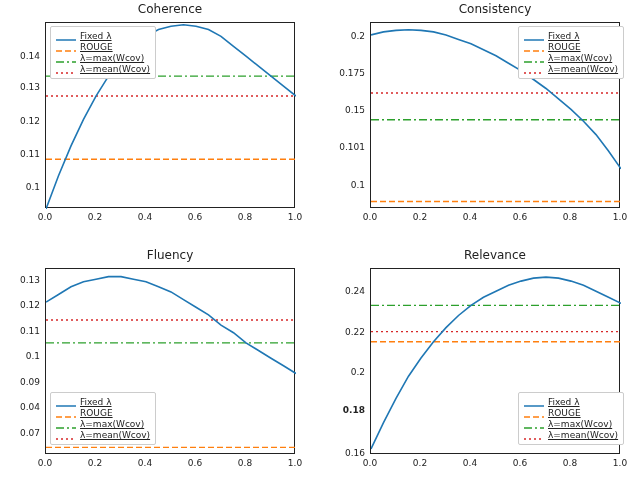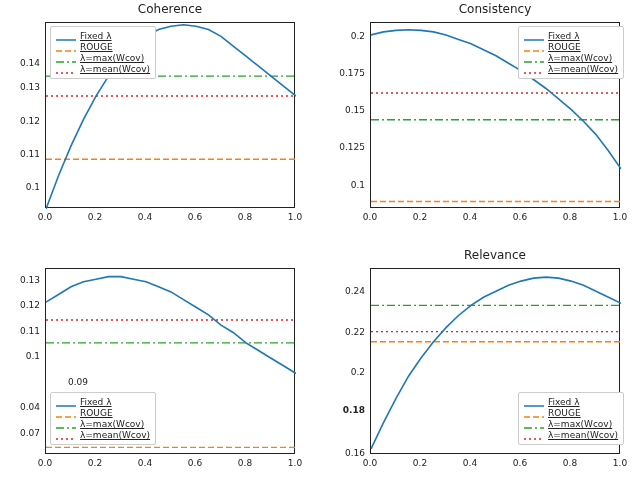--- a/index.html
+++ b/index.html
@@ -84,21 +84,21 @@
           <line x1="0" x2="250" y1="136.17857142857144" y2="136.17857142857144" stroke="#ff7f0e" stroke-width="1.4" stroke-dasharray="6,3"></line>
           <line x1="0" x2="250" y1="53.14285714285711" y2="53.14285714285711" stroke="#2ca02c" stroke-width="1.4" stroke-dasharray="8,3,2,3"></line>
           <line x1="0" x2="250" y1="73.07142857142856" y2="73.07142857142856" stroke="#d62728" stroke-width="1.4" stroke-dasharray="2,3"></line>
           <path d="M0.0 186.0 L12.5 152.8 L25.0 122.9 L37.5 96.3 L50.0 73.1 L62.5 53.1 L75.0 36.5 L87.5 23.3 L100.0 13.3 L112.5 6.6 L125.0 3.3 L137.5 1.7 L150.0 3.3 L162.5 6.6 L175.0 13.3 L187.5 23.3 L200.0 33.2 L212.5 43.2 L225.0 53.1 L237.5 63.1 L250.0 73.1 " fill="none" stroke="#1f77b4" stroke-width="1.6"></path>
         </svg>
       </div>
       <div class="tick-label" style="right: 267px; left: 0px; width: 40px; text-align: right; top: 182.071px;">0.1</div>
       <div class="tick-label" style="right: 267px; left: 0px; width: 40px; text-align: right; top: 148.857px;">0.11</div>
       <div class="tick-label" style="right: 267px; left: 0px; width: 40px; text-align: right; top: 115.643px;">0.12</div>
       <div class="tick-label" style="right: 267px; left: 0px; width: 40px; text-align: right; top: 82.4286px;">0.13</div>
-      <div class="tick-label" style="right: 267px; left: 0px; width: 40px; text-align: right; top: 58px;">0.14</div>
+      <div class="tick-label" style="right: 267px; left: 0px; width: 40px; text-align: right; top: 51px;">0.14</div>
       <div class="tick-label" style="left: 35px; top: 212px; width: 20px; text-align: center;">0.0</div>
       <div class="tick-label" style="left: 85px; top: 212px; width: 20px; text-align: center;">0.2</div>
       <div class="tick-label" style="left: 135px; top: 212px; width: 20px; text-align: center;">0.4</div>
       <div class="tick-label" style="left: 185px; top: 212px; width: 20px; text-align: center;">0.6</div>
       <div class="tick-label" style="left: 235px; top: 212px; width: 20px; text-align: center;">0.8</div>
       <div class="tick-label" style="left: 285px; top: 212px; width: 20px; text-align: center;">1.0</div>
       <div class="legend" style="top: 26px; left: 50px;">
         <div class="legend-item">
           <span class="legend-swatch">
             <svg width="20" height="8">
@@ -148,21 +148,21 @@
           <line x1="150" x2="150" y1="186" y2="190" stroke="#222"></line>
           <line x1="200" x2="200" y1="186" y2="190" stroke="#222"></line>
           <line x1="250" x2="250" y1="186" y2="190" stroke="#222"></line>
           <line x1="0" x2="250" y1="178.56" y2="178.56" stroke="#ff7f0e" stroke-width="1.4" stroke-dasharray="6,3"></line>
           <line x1="0" x2="250" y1="96.72000000000001" y2="96.72000000000001" stroke="#2ca02c" stroke-width="1.4" stroke-dasharray="8,3,2,3"></line>
           <line x1="0" x2="250" y1="69.93599999999998" y2="69.93599999999998" stroke="#d62728" stroke-width="1.4" stroke-dasharray="2,3"></line>
           <path d="M0.0 11.9 L12.5 8.9 L25.0 7.4 L37.5 6.7 L50.0 7.4 L62.5 8.9 L75.0 11.9 L87.5 16.4 L100.0 20.8 L112.5 26.8 L125.0 32.7 L137.5 40.2 L150.0 47.6 L162.5 56.5 L175.0 65.5 L187.5 75.9 L200.0 86.3 L212.5 98.2 L225.0 111.6 L237.5 128.0 L250.0 145.8 " fill="none" stroke="#1f77b4" stroke-width="1.6"></path>
         </svg>
       </div>
       <div class="tick-label" style="right: 267px; left: 0px; width: 40px; text-align: right; top: 179.68px;">0.1</div>
-      <div class="tick-label" style="right: 267px; left: 0px; width: 40px; text-align: right; top: 142.48px;">0.125</div>
+      <div class="tick-label" style="right: 267px; left: 0px; width: 40px; text-align: right; top: 142.48px;">0.101</div>
       <div class="tick-label" style="right: 265px; left: 0px; width: 40px; text-align: right; top: 105.28px;">0.15</div>
       <div class="tick-label" style="right: 267px; left: 0px; width: 40px; text-align: right; top: 68.08px;">0.175</div>
       <div class="tick-label" style="right: 267px; left: 0px; width: 40px; text-align: right; top: 30.88px;">0.2</div>
       <div class="tick-label" style="left: 35px; top: 212px; width: 20px; text-align: center;">0.0</div>
       <div class="tick-label" style="left: 85px; top: 212px; width: 20px; text-align: center;">0.2</div>
       <div class="tick-label" style="left: 135px; top: 212px; width: 20px; text-align: center;">0.4</div>
       <div class="tick-label" style="left: 185px; top: 212px; width: 20px; text-align: center;">0.6</div>
       <div class="tick-label" style="left: 235px; top: 212px; width: 20px; text-align: center;">0.8</div>
       <div class="tick-label" style="left: 285px; top: 212px; width: 20px; text-align: center;">1.0</div>
       <div class="legend" style="top: 26px; left: 193px;">
@@ -194,20 +194,21 @@
           <span class="legend-swatch">
             <svg width="20" height="8">
               <line x1="0" x2="20" y1="4" y2="4" stroke="#d62728" stroke-width="1.5" stroke-dasharray="2,3"></line>
             </svg>
           </span>
           <span>λ=mean(Wcov)</span>
         </div>
       </div>
     </div>
     <div class="panel" style="left: 0px; top: 246px; width: 310px; height: 226px;">
+      <div class="title" style="left: 45px; width: 250px; top: 2px;">Fluency</div>
       <div class="plot-area" style="left: 45px; top: 22px; width: 250px; height: 186px;">
         <svg width="250" height="186">
           <line x1="0" x2="-4" y1="165.61643835616437" y2="165.61643835616437" stroke="#222"></line>
           <line x1="0" x2="-4" y1="140.13698630136986" y2="140.13698630136986" stroke="#222"></line>
           <line x1="0" x2="-4" y1="114.65753424657535" y2="114.65753424657535" stroke="#222"></line>
           <line x1="0" x2="-4" y1="89.17808219178083" y2="89.17808219178083" stroke="#222"></line>
           <line x1="0" x2="-4" y1="63.69863013698631" y2="63.69863013698631" stroke="#222"></line>
           <line x1="0" x2="-4" y1="38.2191780821918" y2="38.2191780821918" stroke="#222"></line>
           <line x1="0" x2="-4" y1="12.739726027397268" y2="12.739726027397268" stroke="#222"></line>
           <line x1="0" x2="0" y1="186" y2="190" stroke="#222"></line>
@@ -217,21 +218,21 @@
           <line x1="200" x2="200" y1="186" y2="190" stroke="#222"></line>
           <line x1="250" x2="250" y1="186" y2="190" stroke="#222"></line>
           <line x1="0" x2="250" y1="178.35616438356163" y2="178.35616438356163" stroke="#ff7f0e" stroke-width="1.4" stroke-dasharray="6,3"></line>
           <line x1="0" x2="250" y1="73.89041095890414" y2="73.89041095890414" stroke="#2ca02c" stroke-width="1.4" stroke-dasharray="8,3,2,3"></line>
           <line x1="0" x2="250" y1="50.95890410958904" y2="50.95890410958904" stroke="#d62728" stroke-width="1.4" stroke-dasharray="2,3"></line>
           <path d="M0.0 33.1 L12.5 25.5 L25.0 17.8 L37.5 12.7 L50.0 10.2 L62.5 7.6 L75.0 7.6 L87.5 10.2 L100.0 12.7 L112.5 17.8 L125.0 22.9 L137.5 30.6 L150.0 38.2 L162.5 45.9 L175.0 56.1 L187.5 63.7 L200.0 73.9 L212.5 81.5 L225.0 89.2 L237.5 96.8 L250.0 104.5 " fill="none" stroke="#1f77b4" stroke-width="1.6"></path>
         </svg>
       </div>
       <div class="tick-label" style="right: 267px; left: 0px; width: 40px; text-align: right; top: 181.616px;">0.07</div>
       <div class="tick-label" style="right: 267px; left: 0px; width: 40px; text-align: right; top: 156.137px;">0.04</div>
-      <div class="tick-label" style="right: 267px; left: 0px; width: 40px; text-align: right; top: 130.658px; margin-left: 48px;">0.09</div>
+      <div class="tick-label" style="right: 267px; left: 0px; width: 40px; text-align: right; top: 130.658px;">0.09</div>
       <div class="tick-label" style="right: 267px; left: 0px; width: 40px; text-align: right; top: 105.178px;">0.1</div>
       <div class="tick-label" style="right: 267px; left: 0px; width: 40px; text-align: right; top: 79.6986px;">0.11</div>
       <div class="tick-label" style="right: 267px; left: 0px; width: 40px; text-align: right; top: 54.2192px;">0.12</div>
       <div class="tick-label" style="right: 267px; left: 0px; width: 40px; text-align: right; top: 28.7397px;">0.13</div>
       <div class="tick-label" style="left: 35px; top: 212px; width: 20px; text-align: center;">0.0</div>
       <div class="tick-label" style="left: 85px; top: 212px; width: 20px; text-align: center;">0.2</div>
       <div class="tick-label" style="left: 135px; top: 212px; width: 20px; text-align: center;">0.4</div>
       <div class="tick-label" style="left: 185px; top: 212px; width: 20px; text-align: center;">0.6</div>
       <div class="tick-label" style="left: 235px; top: 212px; width: 20px; text-align: center;">0.8</div>
       <div class="tick-label" style="left: 285px; top: 212px; width: 20px; text-align: center;">1.0</div>

